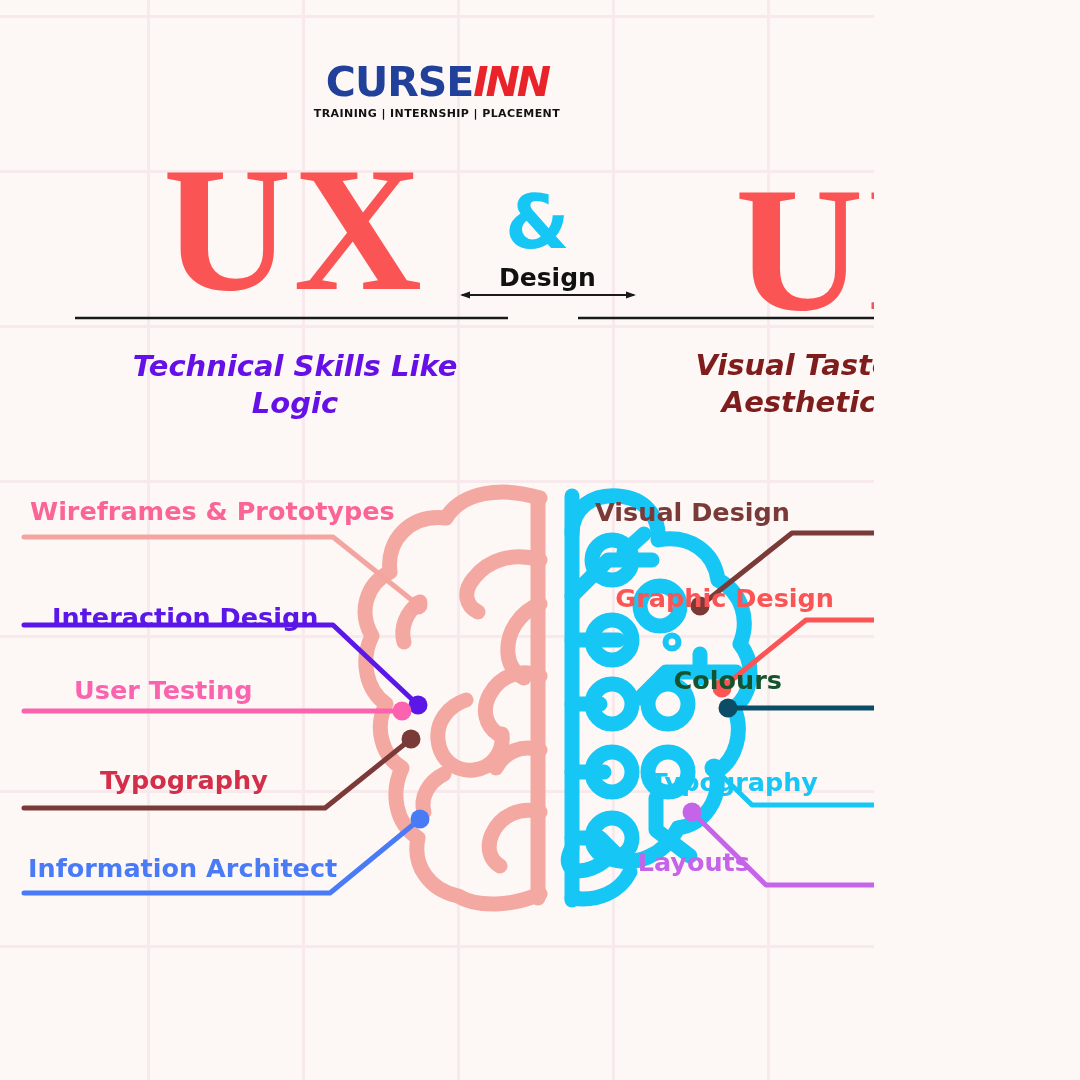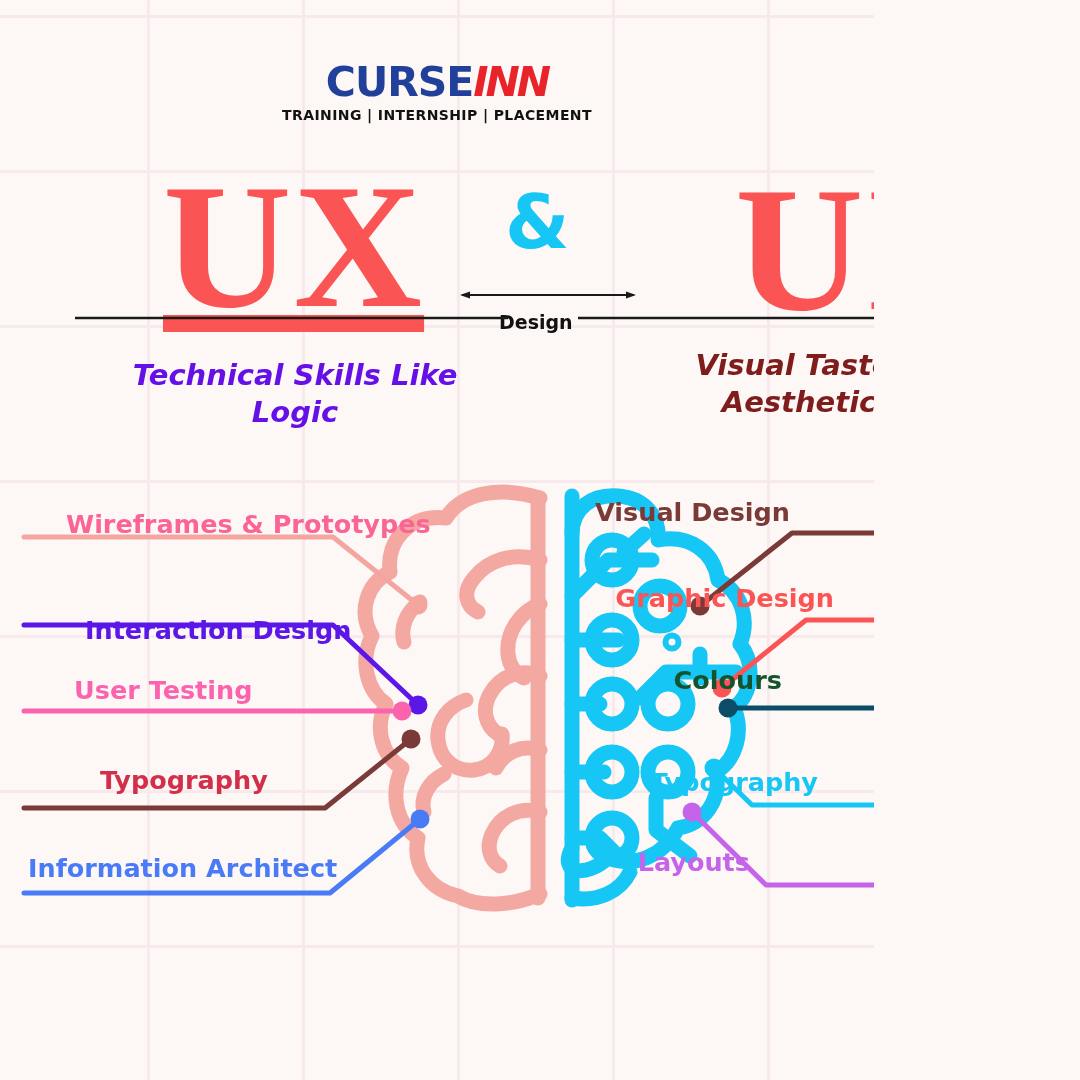--- a/index.html
+++ b/index.html
@@ -50,70 +50,69 @@
   #logo-cap {
     position: absolute;
     left: 28px;
     top: -19px;
     width: 0; height: 0;
   }
   #logo-tagline {
     margin-top: 5px;
     font-family: "DejaVu Sans", sans-serif;
     font-weight: bold;
-    font-size: 14px;
+    font-size: 11px;
     letter-spacing: 0.4px;
     color: #121212;
   }
   
   .big-title {
     position: absolute;
     font-family: "Liberation Serif", "DejaVu Serif", serif;
     font-weight: bold;
     font-size: 178px;
     line-height: 1;
     color: #FB5454;
     letter-spacing: 2px;
   }
-  #title-ux { left: 163px;  top: 157px; text-decoration: underline; }
+  #title-ux { left: 163px;  top: 140px; }
   #title-ui { left: 703px;  top: 160px; margin-left: 32px; }
 
   #amp {
     position: absolute;
     left: 505px;
     top: 185px;
     font-family: "DejaVu Sans", sans-serif;
     font-weight: bold;
     font-size: 74px;
     line-height: 1;
     color: #16C6F5;
   }
   #design-word {
     position: absolute;
     left: 499px;
     top: 263px;
     font-family: "DejaVu Sans", sans-serif;
     font-weight: bold;
-    font-size: 19px;
+    font-size: 25px;
     color: #111111;
-    margin-top: 48px;
   }
   
   .subtitle {
     position: absolute;
     font-family: "DejaVu Sans", sans-serif;
     font-weight: bold;
     font-style: italic;
     font-size: 29px;
     line-height: 1.28;
     color: #6610E8;
     text-align: center;
     white-space: pre-line;
   }
-  #sub-ux { left: 80px;  top: 357px; width: 430px; }
+  #sub-ux { left: 80px;  top: 348px; width: 430px; }
   #sub-ui { left: 584px; top: 347px; width: 430px; }
 
   
   .label {
     position: absolute;
     font-family: "DejaVu Sans", sans-serif;
     font-weight: bold;
     font-size: 25.5px;
     line-height: 1;
     white-space: nowrap;
@@ -253,22 +252,22 @@
     </g>
     <g>
       <circle cx="700" cy="606" r="9.5" fill="#7A3A38"></circle>
       <circle cx="722" cy="688" r="9.5" fill="#FB5454"></circle>
       <circle cx="728" cy="708" r="9.5" fill="#0B4C66"></circle>
       <circle cx="714" cy="768" r="9.5" fill="#16C6F5"></circle>
       <circle cx="692" cy="812" r="9.5" fill="#C564E8"></circle>
     </g>
   </svg>
 
-  <div class="label left" style="left: 30px; top: 512px; color: rgb(251, 101, 150); margin-left: 36px;">Wireframes &amp; Prototypes</div>
-  <div class="label left" style="left: 52px; top: 618px; color: rgb(91, 22, 232); margin-left: 33px;">Interaction Design</div>
+  <div class="label left" style="left: 30px; top: 499px; color: rgb(251, 101, 150);">Wireframes &amp; Prototypes</div>
+  <div class="label left" style="left: 52px; top: 605px; color: rgb(91, 22, 232);">Interaction Design</div>
   <div class="label left" style="left: 74px; top: 678px; color: rgb(251, 99, 174);">User Testing</div>
   <div class="label left" style="left: 100px; top: 768px; color: rgb(211, 47, 75);">Typography</div>
   <div class="label left" style="left: 28px; top: 856px; color: rgb(74, 123, 247);">Information Architect</div>
 
   <div class="label right" style="right: 84px; top: 500px; color: rgb(122, 58, 56);">Visual Design</div>
   <div class="label right" style="right: 40px; top: 586px; color: rgb(251, 84, 84);">Graphic Design</div>
   <div class="label right" style="right: 92px; top: 668px; color: #14532d;">Colours</div>
   <div class="label right" style="right: 56px; top: 770px; color: rgb(22, 198, 245);">Typography</div>
   <div class="label right" style="right: 124px; top: 850px; color: rgb(197, 100, 232);">Layouts</div>
 

